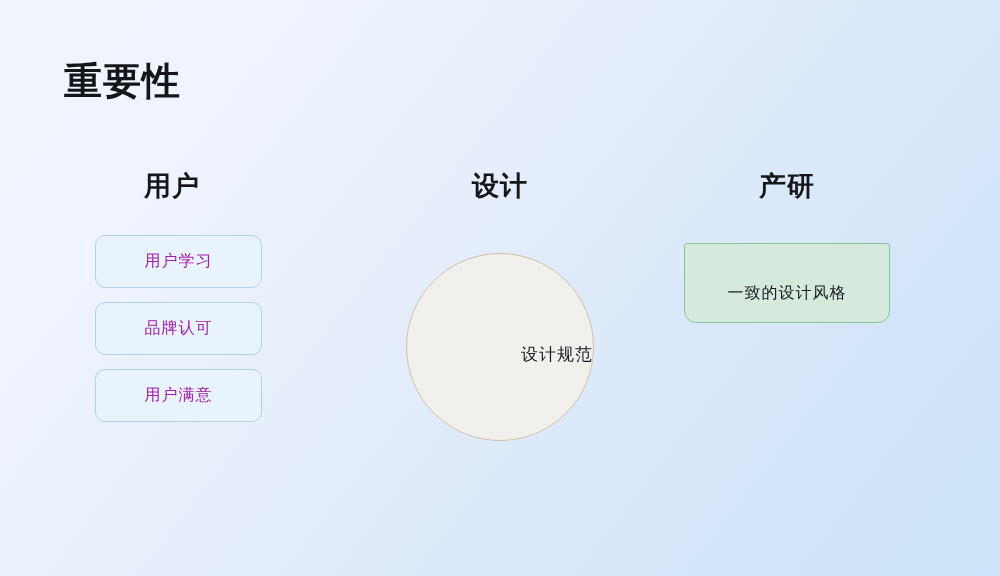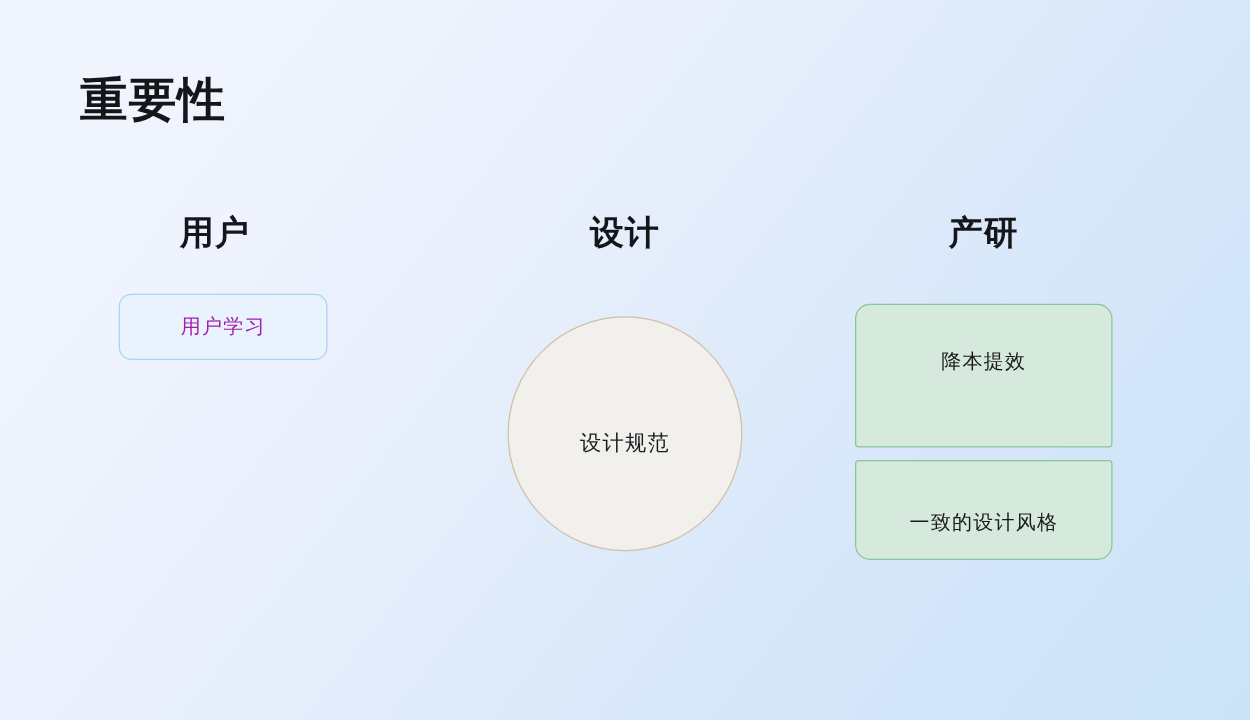--- a/index.html
+++ b/index.html
@@ -86,21 +86,21 @@
     left: 406px;
     top: 253px;
     width: 188px;
     height: 188px;
     box-sizing: border-box;
     border-radius: 50%;
     background: #f2f0ec;
     border: 1px solid #d2bfa7;
     display: flex;
     align-items: center;
-    justify-content: center;
+    justify-content: flex-end;
   }
   #design-circle-label {
     font-size: 17px;
     color: #1b1c1f;
     letter-spacing: 1px;
     white-space: nowrap;
     transform: translateY(7px);
   }
 
   
@@ -146,28 +146,31 @@
   <div class="col-header" id="header-user">用户</div>
 
   <div class="col-header" id="header-design">设计</div>
 
   <div class="col-header" id="header-dev">产研</div>
 
   <div id="user-column">
     <div class="pill">
       <span class="pill-label">用户学习</span>
     </div>
+    <div class="pill">
+      <span class="pill-label">品牌认可</span>
+    </div>
+    <div class="pill">
+      <span class="pill-label">用户满意</span>
+    </div>
   </div>
 
   <div id="design-circle">
     <span id="design-circle-label">设计规范</span>
   </div>
 
   <div id="dev-column">
-    <div class="green-block top">
-      <span class="block-label">降本提效</span>
-    </div>
     <div class="green-block bottom">
       <span class="block-label">一致的设计风格</span>
     </div>
   </div>
 
 </div>
 
 </body></html>

